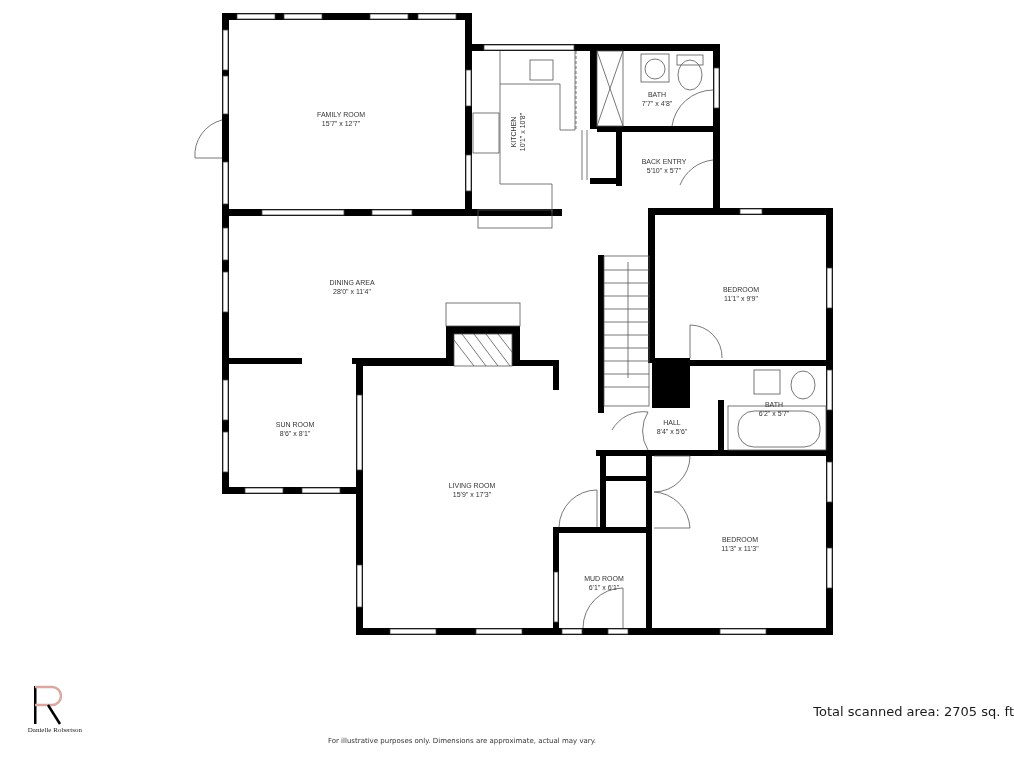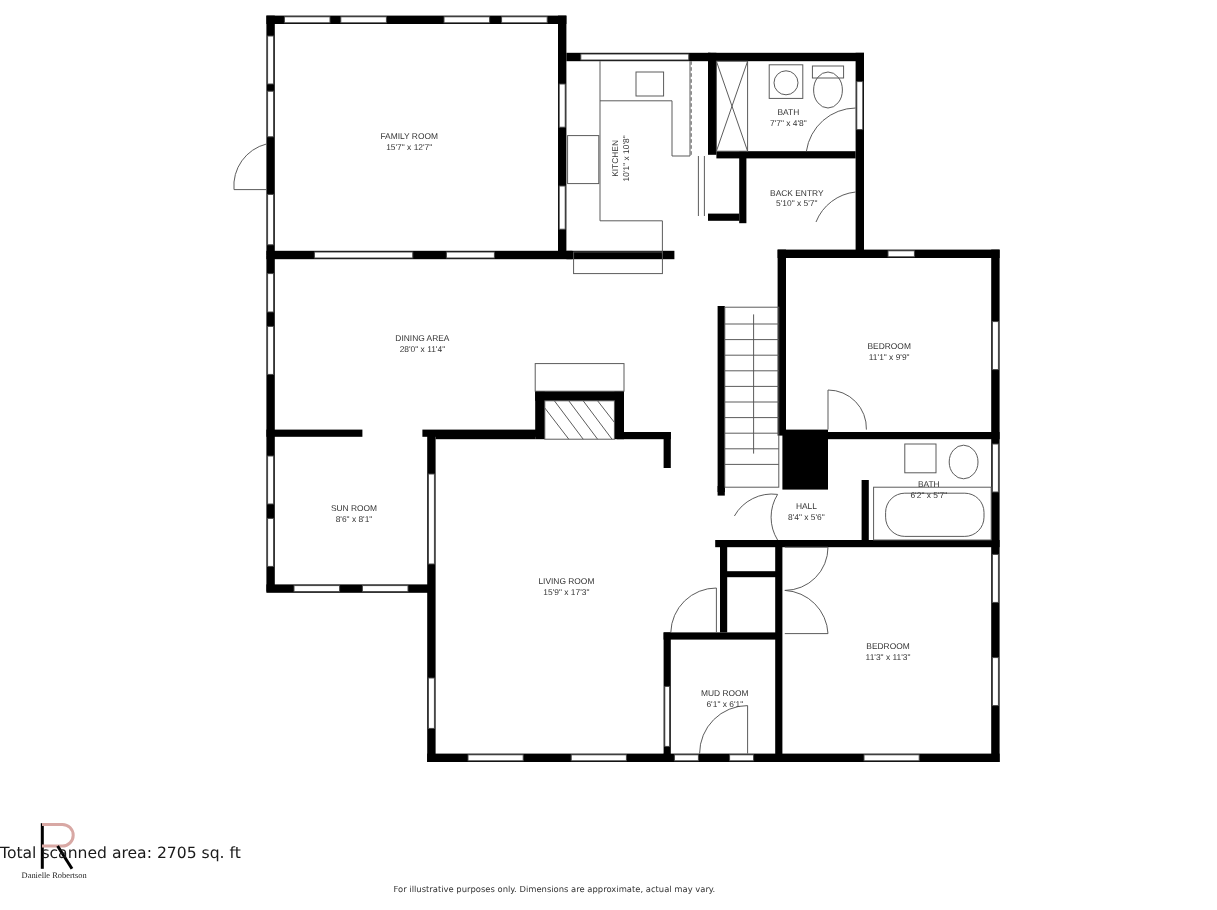--- a/index.html
+++ b/index.html
@@ -1,23 +1,23 @@
 <!DOCTYPE html>
 <html><head>
   <meta charset="utf-8">
   <style>
     html, body { margin: 0; padding: 0; background: #ffffff; }
     body { width: 1014px; height: 758px; position: relative; overflow: hidden; font-family: "Liberation Sans", sans-serif; }
     #plan { position: absolute; left: 0; top: 0; }
     .room-label { position: absolute; text-align: center; font-family: "Liberation Sans", sans-serif; font-size: 7px; line-height: 9px; color: #333333; transform: translateX(-50%); white-space: nowrap; }
     .room-label.vertical { transform: translate(-50%, -50%) rotate(-90deg); }
-    .footer-total { position: absolute; left: 0; width: 1014px; top: 704px; text-align: left; font-family: "DejaVu Sans", sans-serif; font-size: 13px; color: #1a1a1a; }
+    .footer-total { position: absolute; left: 0; width: 1014px; top: 704px; text-align: right; font-family: "DejaVu Sans", sans-serif; font-size: 13px; color: #1a1a1a; }
     .footer-note { position: absolute; left: 0; width: 924px; top: 737px; text-align: center; font-family: "DejaVu Sans", sans-serif; font-size: 7px; color: #333333; }
     .logo { position: absolute; left: 18px; top: 682px; width: 64px; height: 60px; }
-    .logo-name { position: absolute; left: 0; top: 44px; width: 64px; text-align: left; font-family: "Liberation Serif", serif; font-size: 7px; color: #222; white-space: nowrap; }
+    .logo-name { position: absolute; left: 0; top: 44px; width: 64px; text-align: right; font-family: "Liberation Serif", serif; font-size: 7px; color: #222; white-space: nowrap; }
   </style>
 </head>
 <body>
 
 <svg id="plan" width="1014" height="700" viewBox="0 0 1014 700" xmlns="http://www.w3.org/2000/svg">
   <g fill="#000">
 
     <rect x="222" y="13" width="250" height="7"></rect>
     <rect x="222" y="13" width="7" height="200"></rect>
     <rect x="465" y="13" width="7" height="200"></rect>

